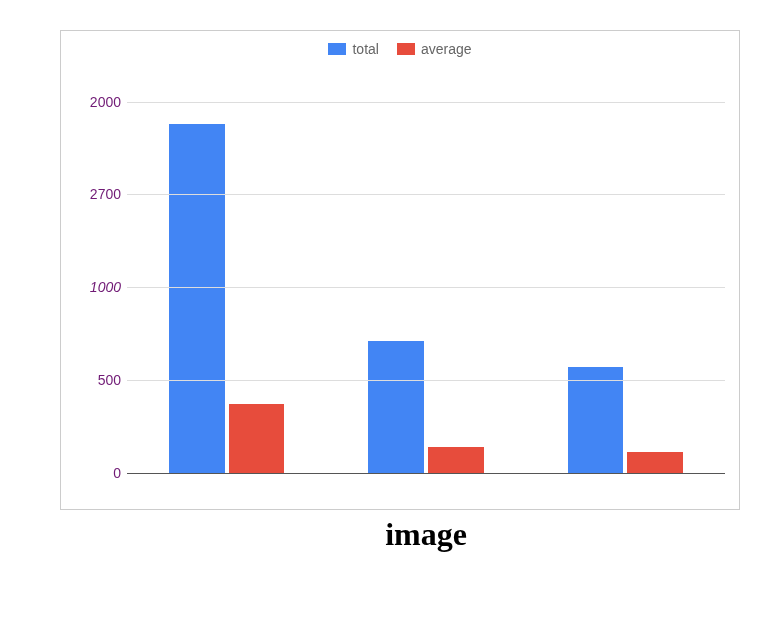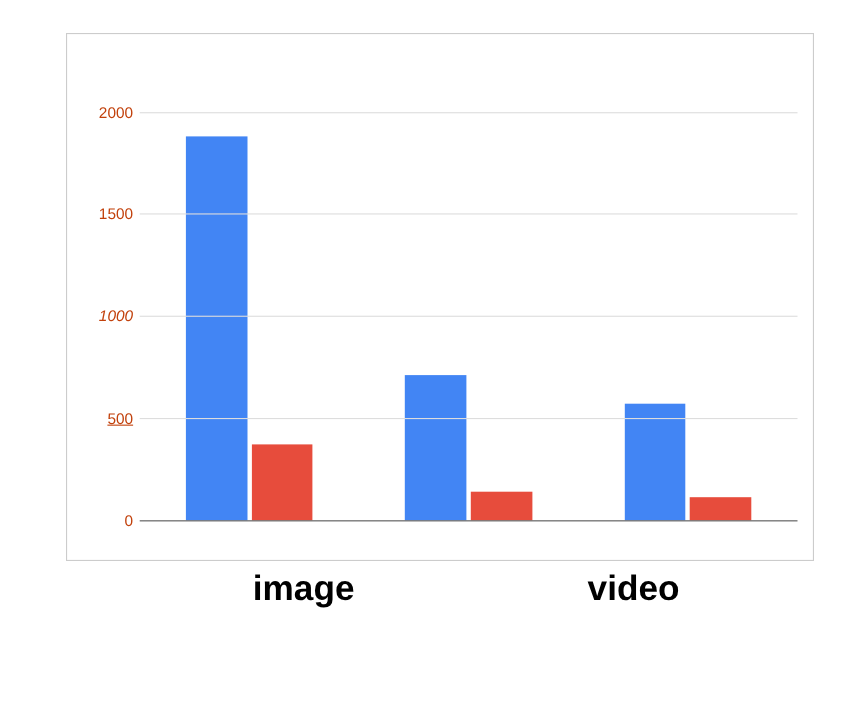--- a/index.html
+++ b/index.html
@@ -59,21 +59,21 @@
   }
   .baseline {
     border-top: 1px solid #555555;
   }
   .ytick {
     position: absolute;
     left: -50px;
     width: 44px;
     text-align: right;
     font-size: 14px;
-    color: #c2410c;
+    color: #701a75;
     transform: translateY(-50%);
   }
   .bars {
     position: absolute;
     left: 0;
     right: 0;
     bottom: 0;
     top: 0;
     display: flex;
   }
@@ -91,60 +91,69 @@
   .xlabels {
     position: absolute;
     top: 516px;
     left: 126px;
     width: 600px;
     display: flex;
   }
   .xlabel {
     flex: 1;
     text-align: center;
-    font-family: Liberation Sans, sans-serif;
+    font-family: Liberation Serif, serif;
     font-weight: 900;
     font-size: 32px;
     line-height: 1.15;
     color: #000000;
     white-space: pre-line;
   }
 </style>
 </head>
 <body>
 
 <div class="chart-frame">
 
+  <div class="legend">
+    <div class="legend-item">
+      <span class="swatch blue"></span>
+      <span>total</span>
+    </div>
+    <div class="legend-item">
+      <span class="swatch red"></span>
+      <span>average</span>
+    </div>
+  </div>
 
   <div class="plot">
 
     <div class="bars">
       <div class="group">
         <div class="bar blue" style="height: 89.5238%;"></div>
         <div class="bar red" style="height: 17.619%;"></div>
       </div>
       <div class="group">
         <div class="bar blue" style="height: 33.8095%;"></div>
         <div class="bar red" style="height: 6.66667%;"></div>
       </div>
       <div class="group">
         <div class="bar blue" style="height: 27.1429%;"></div>
         <div class="bar red" style="height: 5.47619%;"></div>
       </div>
     </div>
   <div class="gridline baseline" style="top: 100%;"></div>
       <div class="ytick" style="top: 100%;">0</div>
       <div class="gridline" style="top: 76.1905%;"></div>
-      <div class="ytick" style="top: 76.1905%; text-decoration: underline;">500</div>
+      <div class="ytick" style="top: 76.1905%;">500</div>
       <div class="gridline" style="top: 52.381%;"></div>
       <div class="ytick" style="top: 52.381%; font-style: italic;">1000</div>
       <div class="gridline" style="top: 28.5714%;"></div>
-      <div class="ytick" style="top: 28.5714%;">1500</div>
+      <div class="ytick" style="top: 28.5714%;">2700</div>
       <div class="gridline" style="top: 4.7619%;"></div>
       <div class="ytick" style="top: 4.7619%;">2000</div>
     </div>
 
 </div>
 
 <div class="xlabels">
   <div class="xlabel">image</div>
-  <div class="xlabel">video</div>
 </div>
 
 </body></html>

